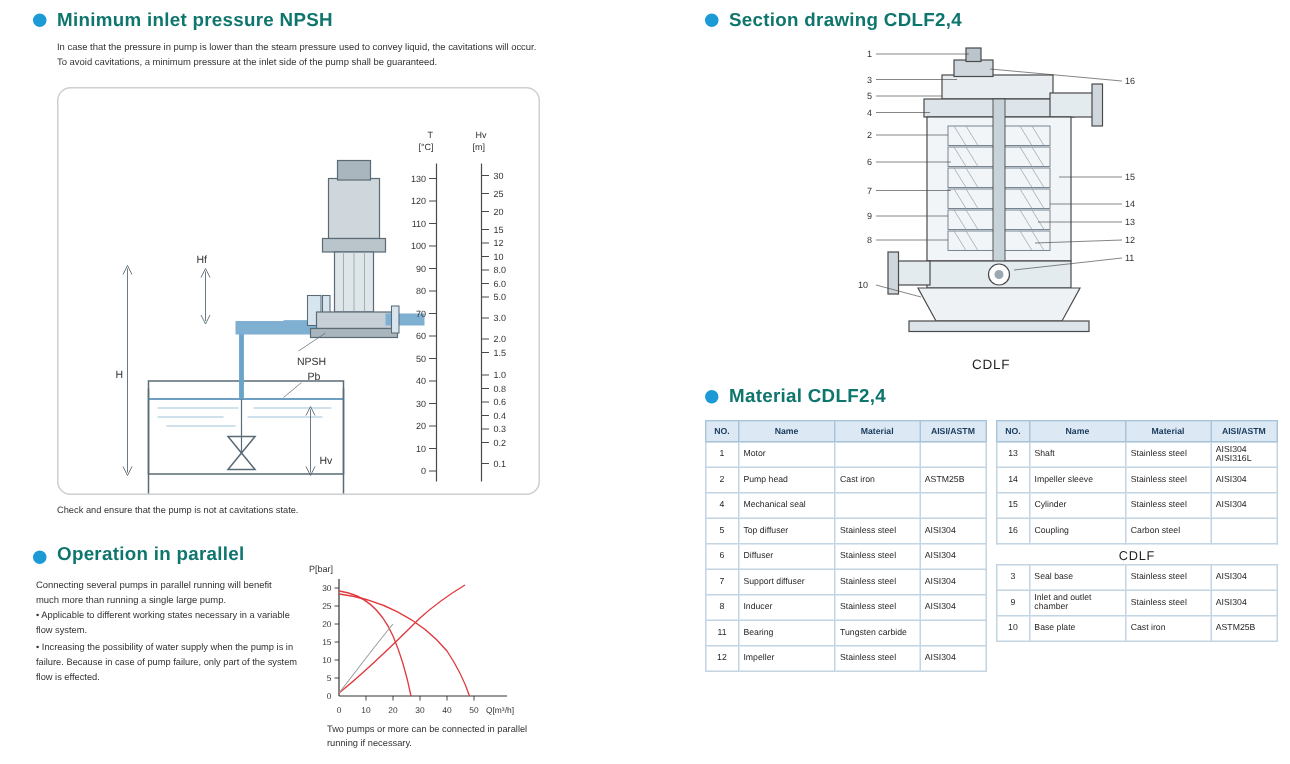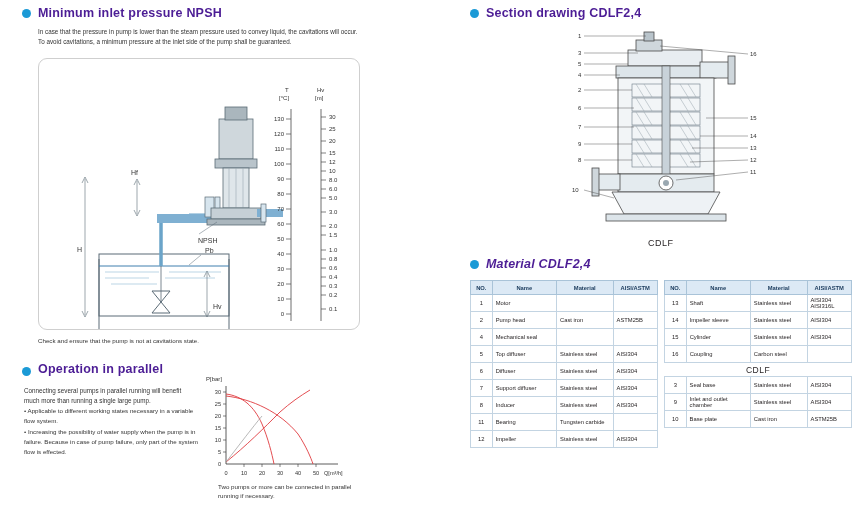--- a/index.html
+++ b/index.html
@@ -16,21 +16,21 @@
   
   .sec-head {
     position: absolute;
     display: flex; align-items: center; gap: 7px;
   }
   .sec-head .bullet {
     width: 9px; height: 9px; border-radius: 50%;
     background: #1b9ad6; flex: none;
   }
   .sec-head .title {
-    font-size: 12.5px; font-weight: bold; color: #4c1d95;
+    font-size: 12.5px; font-weight: bold; color: #0f766e;
     letter-spacing: .2px; white-space: nowrap;
   }
 
   .body-text {
     position: absolute;
     font-size: 6.3px; line-height: 1.55; color: #333;
   }
   .body-text p { margin: 0; }
 
   
@@ -412,21 +412,21 @@
         <line x1="208" y1="114" x2="160" y2="114"></line>
         <line x1="208" y1="126" x2="152" y2="126"></line>
         <line x1="208" y1="138" x2="150" y2="140"></line>
         <line x1="208" y1="150" x2="136" y2="158"></line>
       </g>
     </svg>
   </div>
 
   <div class="cdlf-label" style="left:648px; top:238px;">CDLF</div>
 
-  <div class="sec-head" style="left:470px; top:257px;font-style:italic;">
+  <div class="sec-head" style="left:470px; top:257px;">
     <span class="bullet"></span>
     <span class="title">Material CDLF2,4</span>
   </div>
 
   <div class="mat-tables">
     <div class="tbl-wrap">
 
       <div class="tbl-col">
         <table class="mat">
           <thead>

